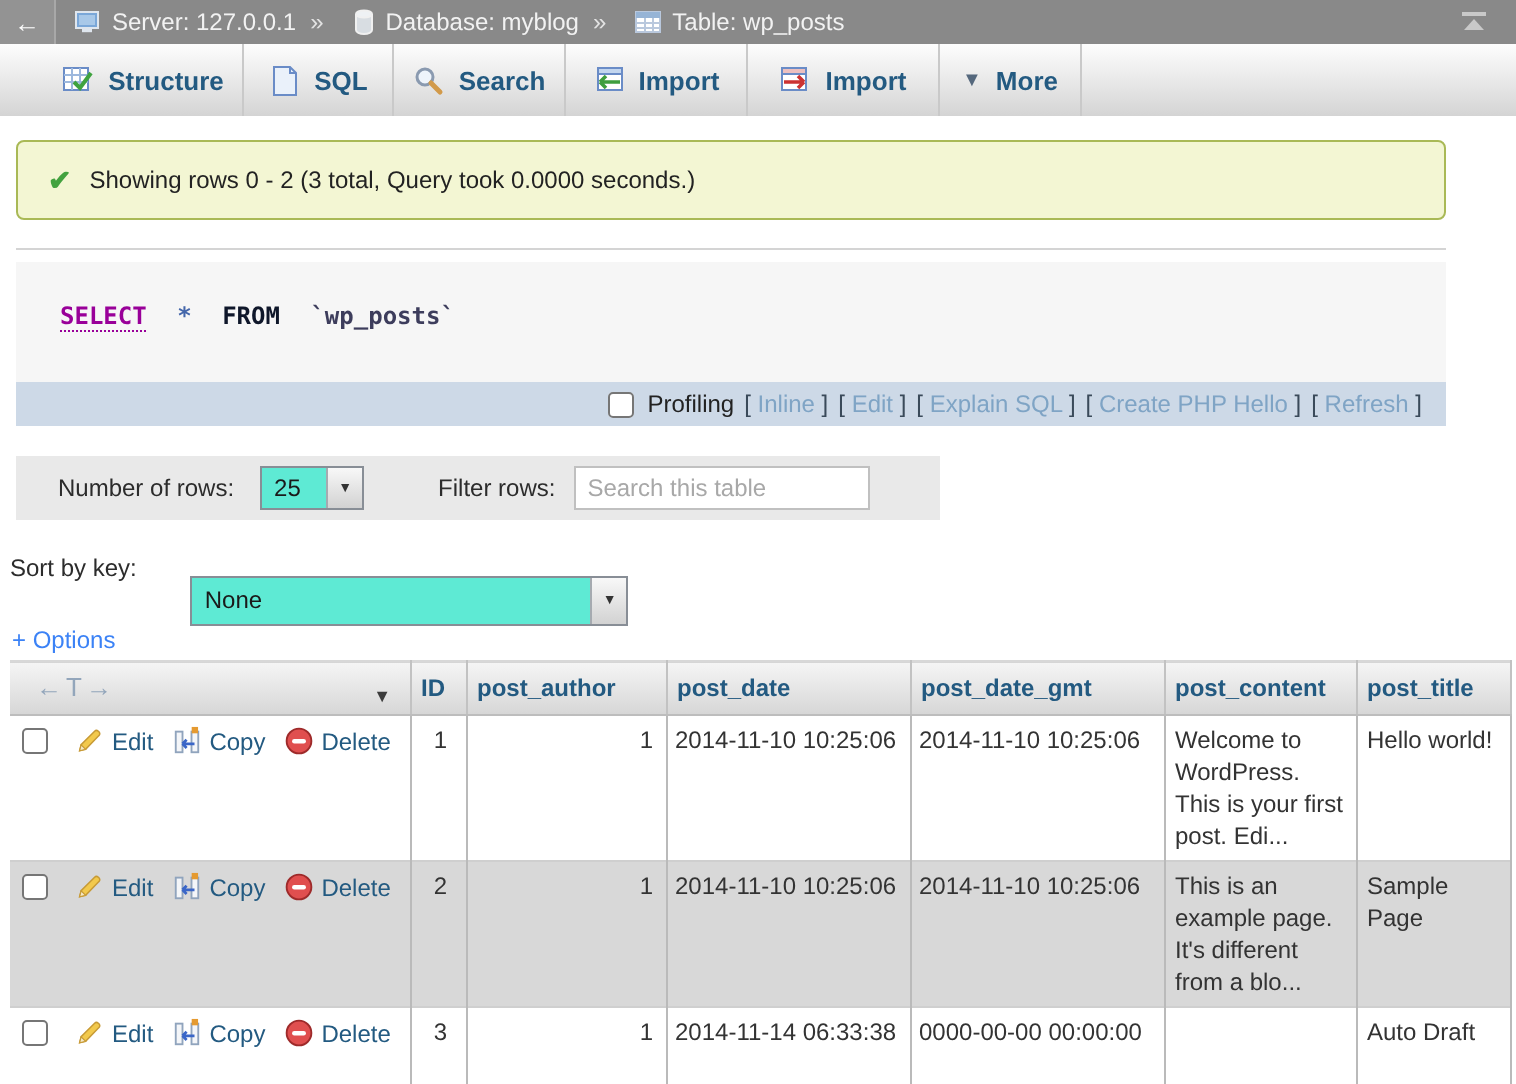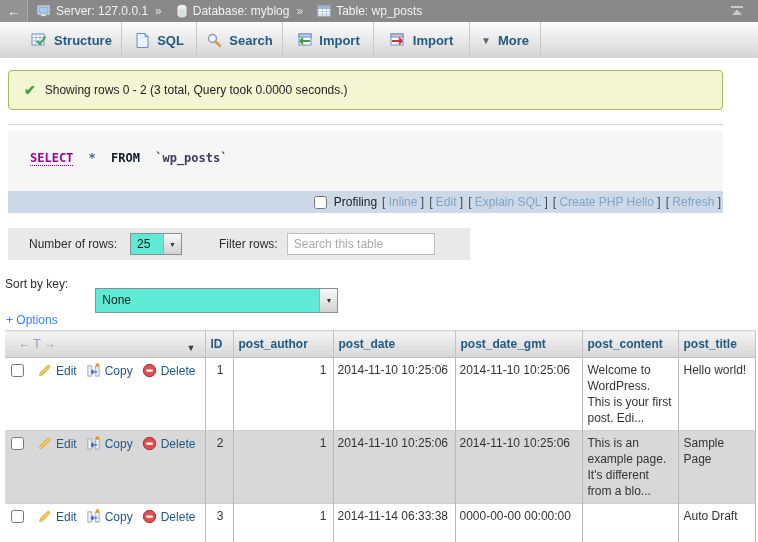--- a/index.html
+++ b/index.html
@@ -41,21 +41,21 @@
   
   .querybox{position:absolute;left:8px;top:131px;width:715px;height:82px;background:#f6f6f6;}
   .sqlline{position:absolute;left:22px;top:20px;font-family:"DejaVu Sans Mono",monospace;
            font-size:12px;font-weight:bold;}
   .sqlline span{margin-right:8px;}
   .kw1{color:#990099;border-bottom:1px dotted #990099;}
   .op{color:#4466aa;}
   .kw2{color:#0f172a;}
   .ident{color:#3d3d5c;}
   .profilingbar{position:absolute;left:0;right:0;bottom:0;height:22px;background:#cdd9e7;
-                display:flex;align-items:center;justify-content:flex-end;padding-right:2px;gap:5px;color:#222;}
+                display:flex;align-items:center;justify-content:flex-end;padding-right:12px;gap:5px;color:#222;}
   .profilingbar input{margin:0 2px 0 0;}
   .plink{white-space:nowrap;}
   .plink::before{content:"[ ";color:#3a4a5a;}
   .plink::after{content:" ]";color:#3a4a5a;}
   .plink a{color:#7fa4c5;text-decoration:none;cursor:pointer;}
 
   
   .rowsbar{position:absolute;left:8px;top:228px;width:462px;height:32px;background:#e9e9e9;
            display:flex;align-items:center;box-sizing:border-box;padding-left:21px;}
   .fsel{display:inline-flex;box-sizing:border-box;border:1px solid #888e96;background:#5eead4;
@@ -63,21 +63,21 @@
   .fsel .v{flex:1;display:flex;align-items:center;padding:0 6px;color:#1a1a1a;overflow:hidden;}
   .fsel .b{width:17px;border-left:1px solid #a5aab0;background:linear-gradient(#f8f8f8,#d2d2d2);
            display:flex;align-items:center;justify-content:center;font-size:7px;color:#333;}
   .rowssel{width:52px;height:22px;margin-left:13px;}
   .filterlabel{margin-left:37px;}
   .filterinput{margin-left:9px;width:148px;height:22px;box-sizing:border-box;border:1px solid #c0c0c0;
                padding:0 6px;font-size:12px;color:#b91c1c;font-family:"Liberation Sans",sans-serif;}
   .filterinput::placeholder{color:#a8a8a8;}
 
   .sortrow{position:absolute;left:5px;top:271px;height:26px;display:flex;align-items:center;gap:16px;}
-  .sortsel{width:243px;height:25px;margin-left:11px;margin-top:32px;}
+  .sortsel{width:219px;height:25px;margin-left:11px;margin-top:32px;}
 
   .options{position:absolute;left:6px;top:313px;color:#3b82f6;cursor:pointer;text-decoration:none;}
 
   
   table.grid{position:absolute;left:5px;top:330px;width:750px;border-collapse:collapse;
              table-layout:fixed;font-size:12px;}
   .grid th{height:26px;background:linear-gradient(#f5f5f5,#d6d6d6);border-right:1px solid #c2c2c2;
            border-top:1px solid #d8d8d8;border-bottom:1px solid #bdbdbd;color:#235a81;
            font-weight:bold;text-align:left;padding:0 0 0 5px;font-size:12px;cursor:default;}
   .grid th.th-actions{padding-left:13px;}

